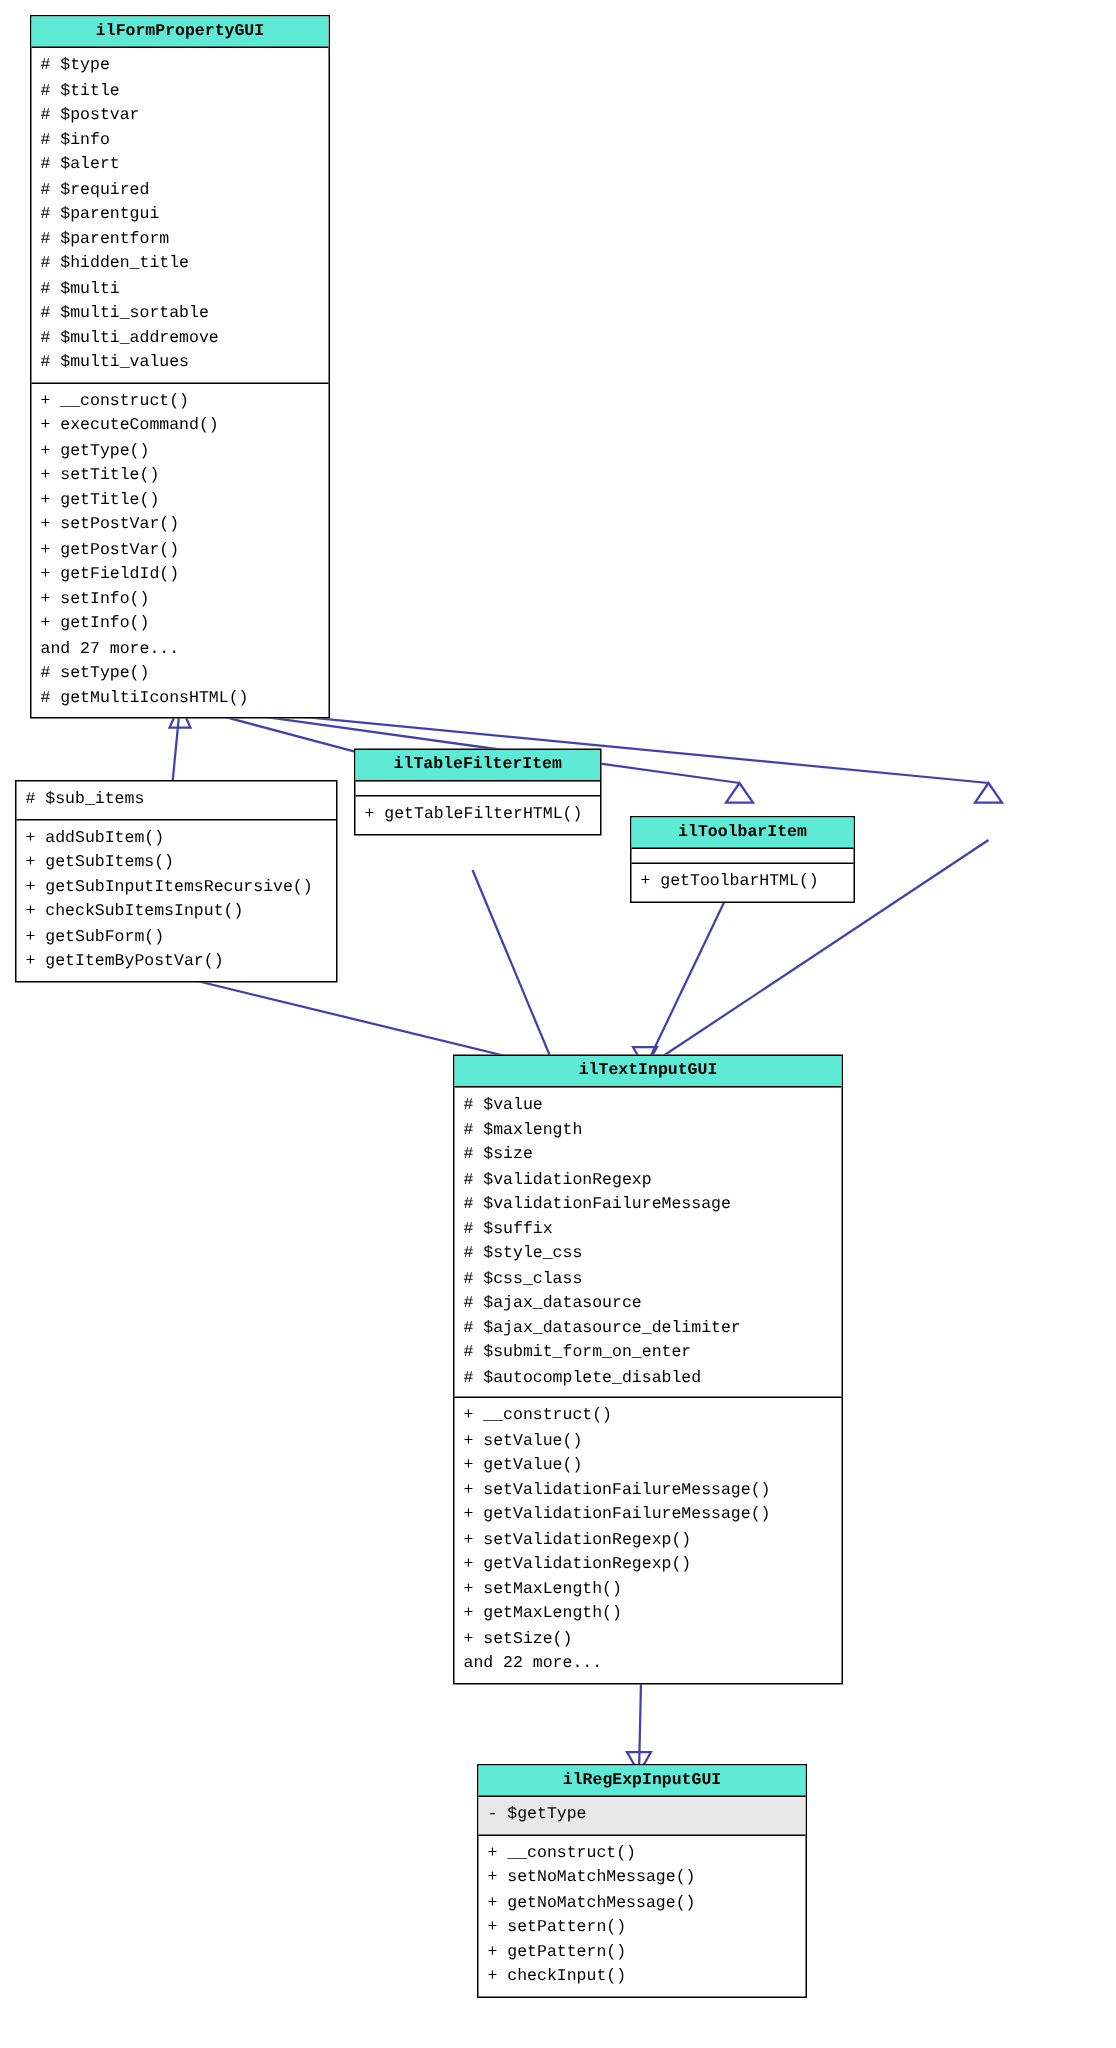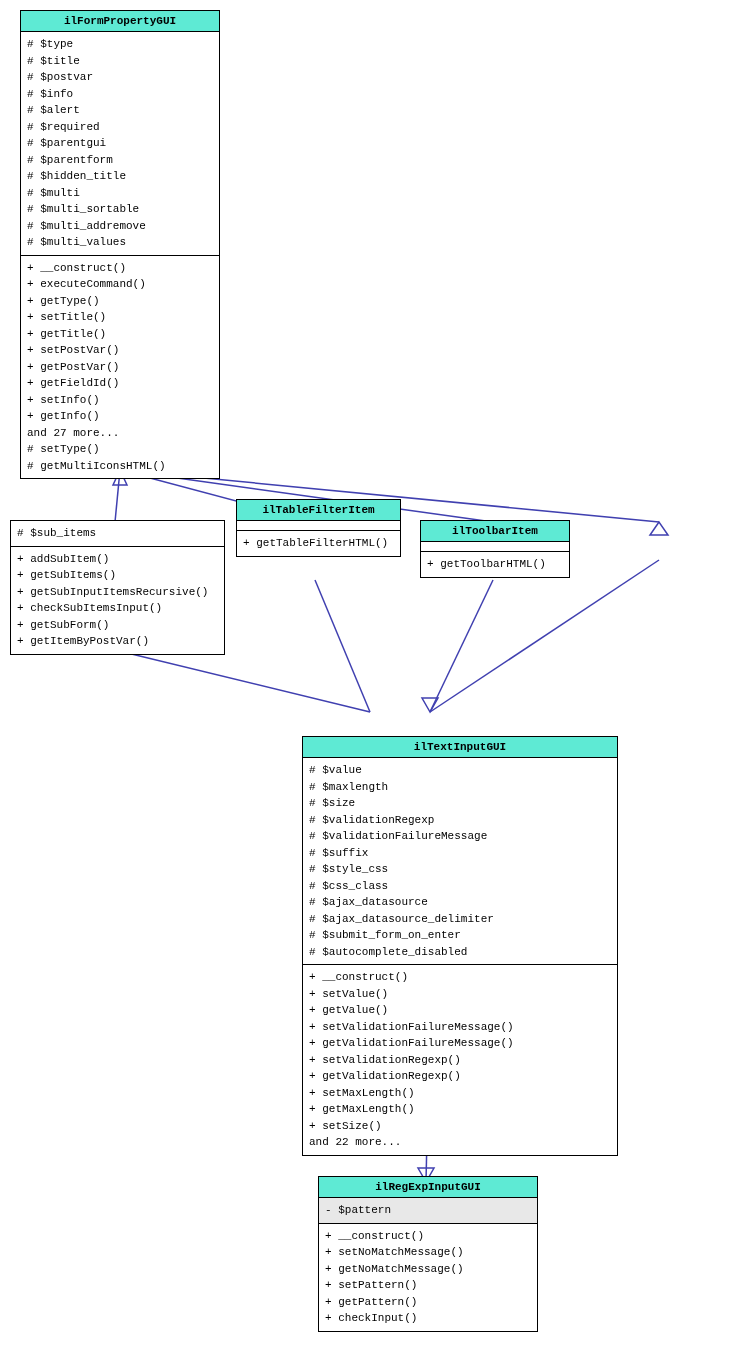--- a/index.html
+++ b/index.html
@@ -142,31 +142,31 @@
 
   <div class="uml-box" style="left:236px; top:499px; width:165px;">
     <div class="uml-box-header">ilTableFilterItem</div>
     <div class="uml-box-section" style="min-height:10px;">
     </div>
     <div class="uml-box-section">
       <div>+ getTableFilterHTML()</div>
     </div>
   </div>
 
-  <div class="uml-box" style="left:420px; top:520px; width:150px;">
+  <div class="uml-box" style="left:420px; top:544px; width:150px;">
     <div class="uml-box-header">ilToolbarItem</div>
     <div class="uml-box-section" style="min-height:10px;">
     </div>
     <div class="uml-box-section">
       <div>+ getToolbarHTML()</div>
     </div>
   </div>
 
 
-  <div class="uml-box" style="left:302px; top:736px; width:316px;">
+  <div class="uml-box" style="left:302px; top:703px; width:260px;">
     <div class="uml-box-header">ilTextInputGUI</div>
     <div class="uml-box-section">
       <div># $value</div>
       <div># $maxlength</div>
       <div># $size</div>
       <div># $validationRegexp</div>
       <div># $validationFailureMessage</div>
       <div># $suffix</div>
       <div># $style_css</div>
       <div># $css_class</div>
@@ -186,21 +186,21 @@
       <div>+ setMaxLength()</div>
       <div>+ getMaxLength()</div>
       <div>+ setSize()</div>
       <div>and 22 more...</div>
     </div>
   </div>
 
   <div class="uml-box" style="left:318px; top:1176px; width:220px;">
     <div class="uml-box-header">ilRegExpInputGUI</div>
     <div class="uml-box-section" style="background:#e8e8e8;">
-      <div>- $pattern</div>
+      <div>- $getType</div>
     </div>
     <div class="uml-box-section">
       <div>+ __construct()</div>
       <div>+ setNoMatchMessage()</div>
       <div>+ getNoMatchMessage()</div>
       <div>+ setPattern()</div>
       <div>+ getPattern()</div>
       <div>+ checkInput()</div>
     </div>
   </div>

